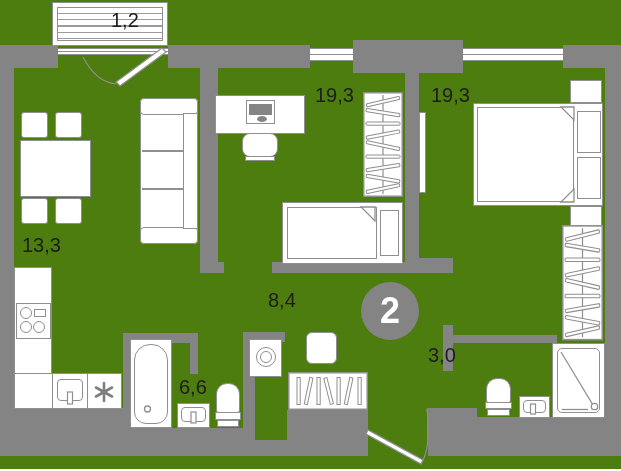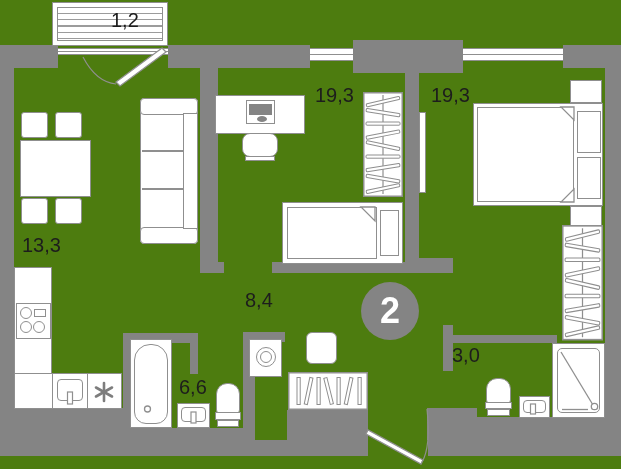--- a/index.html
+++ b/index.html
@@ -100,36 +100,36 @@
 
   <div class="lbl" style="left:431px;top:84px">19,3</div>
   <div class="f" style="left:570px;top:80px;width:32px;height:23px"></div>
   <div class="f" style="left:473px;top:103px;width:130px;height:103px"></div>
   <div class="f" style="left:477px;top:107px;width:97px;height:95px"></div>
   <div class="f" style="left:577px;top:111px;width:24px;height:42px"></div>
   <div class="f" style="left:577px;top:157px;width:24px;height:42px"></div>
   <div class="f" style="left:570px;top:206px;width:32px;height:20px"></div>
   <div class="f" style="left:419px;top:112px;width:7px;height:81px"></div>
 
-  <div class="lbl" style="left:245px;top:289px">8,4</div>
+  <div class="lbl" style="left:268px;top:289px">8,4</div>
   <div class="f" style="left:249px;top:339px;width:33px;height:38px"></div>
   <div class="f" style="left:256px;top:347px;width:20px;height:20px;border-radius:50%"></div>
   <div class="f" style="left:260px;top:351px;width:12px;height:12px;border-radius:50%"></div>
   <div class="f" style="left:306px;top:332px;width:31px;height:32px;border-radius:6px"></div>
 
   <div class="lbl" style="left:179px;top:376px">6,6</div>
   <div class="f" style="left:130px;top:339px;width:42px;height:89px"></div>
   <div class="f" style="left:134px;top:344px;width:34px;height:80px;border-radius:16px 16px 12px 12px"></div>
   <div class="f" style="left:177px;top:403px;width:33px;height:25px"></div>
   <div class="f" style="left:181px;top:407px;width:25px;height:15px;border-radius:4px"></div>
   <div class="f" style="left:216px;top:383px;width:24px;height:31px;border-radius:11px 11px 4px 4px"></div>
   <div class="f" style="left:215px;top:412px;width:26px;height:8px"></div>
   <div class="f" style="left:217px;top:420px;width:22px;height:7px"></div>
 
-  <div class="lbl" style="left:452px;top:344px">3,0</div>
+  <div class="lbl" style="left:428px;top:344px">3,0</div>
   <div class="f" style="left:486px;top:378px;width:25px;height:26px;border-radius:11px 11px 4px 4px"></div>
   <div class="f" style="left:485px;top:402px;width:27px;height:7px"></div>
   <div class="f" style="left:487px;top:409px;width:23px;height:7px"></div>
   <div class="f" style="left:519px;top:396px;width:31px;height:22px"></div>
   <div class="f" style="left:523px;top:400px;width:23px;height:13px;border-radius:4px"></div>
   <div class="f" style="left:552px;top:343px;width:53px;height:75px"></div>
   <div class="f" style="left:557px;top:348px;width:43px;height:65px;border-radius:5px"></div>
 
   <div class="badge">2</div>
 

